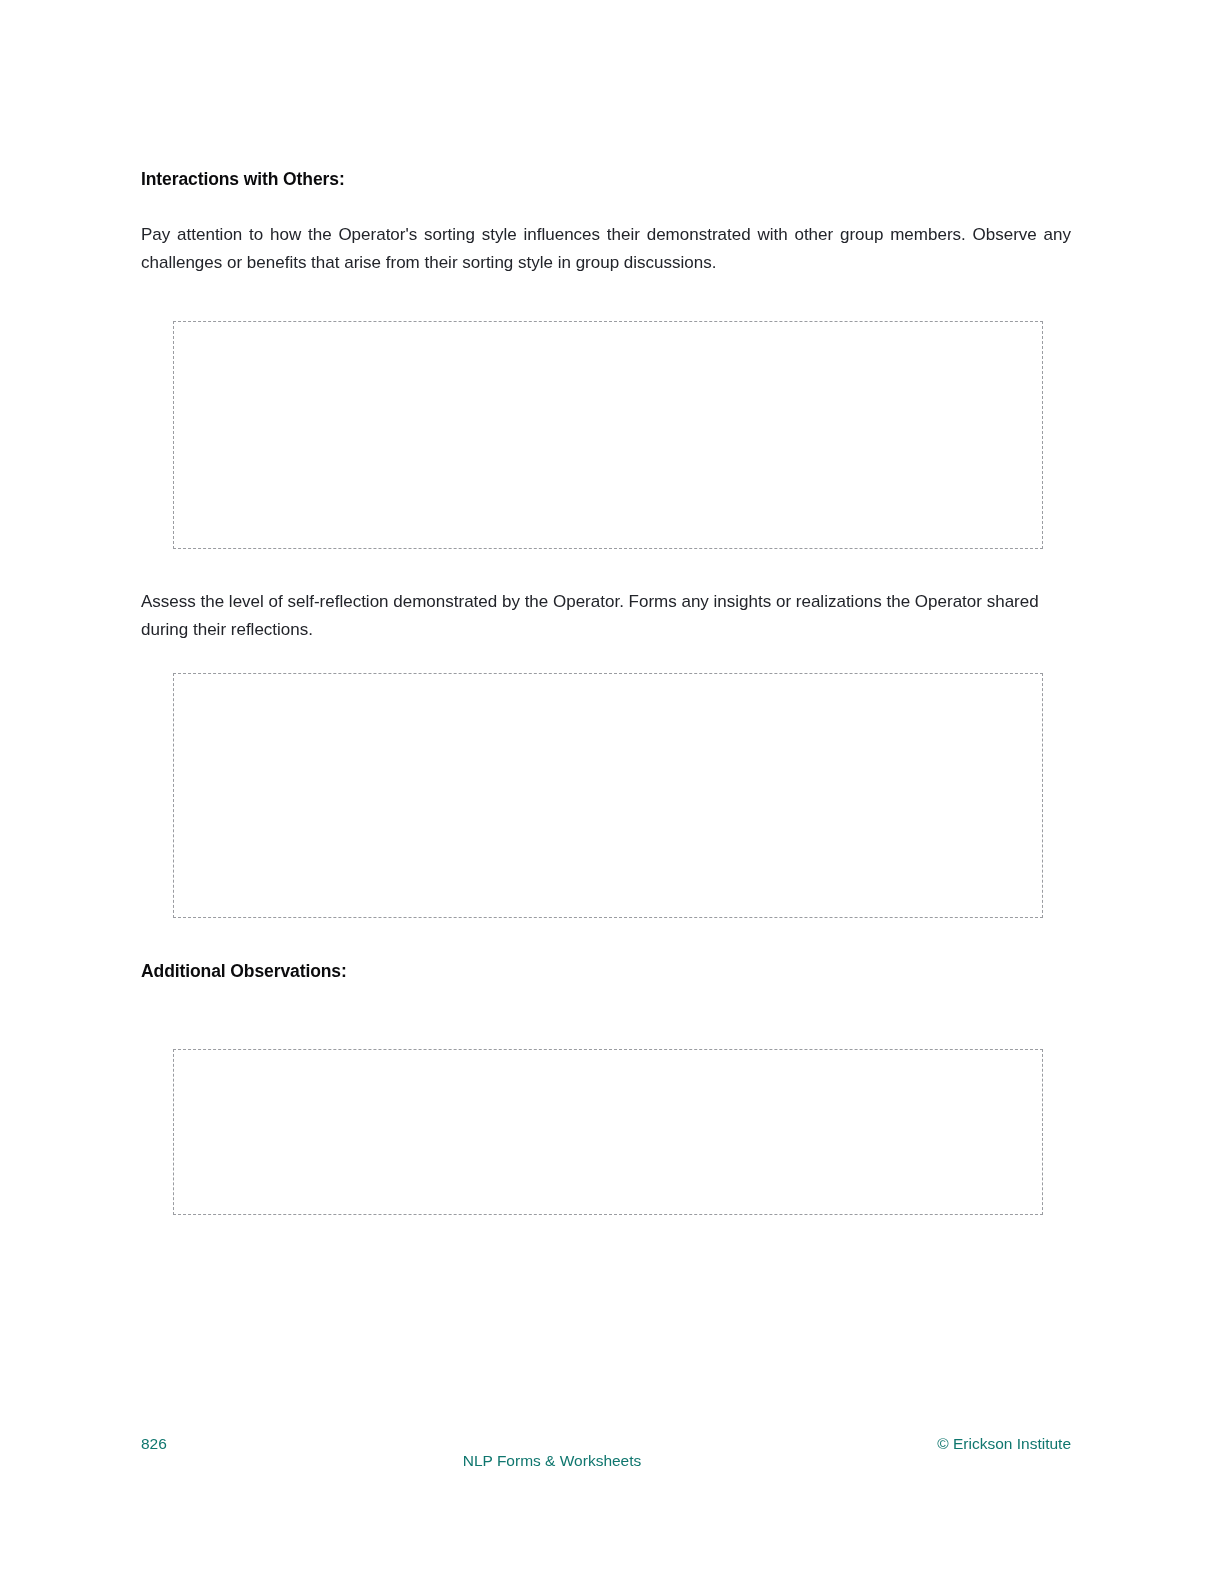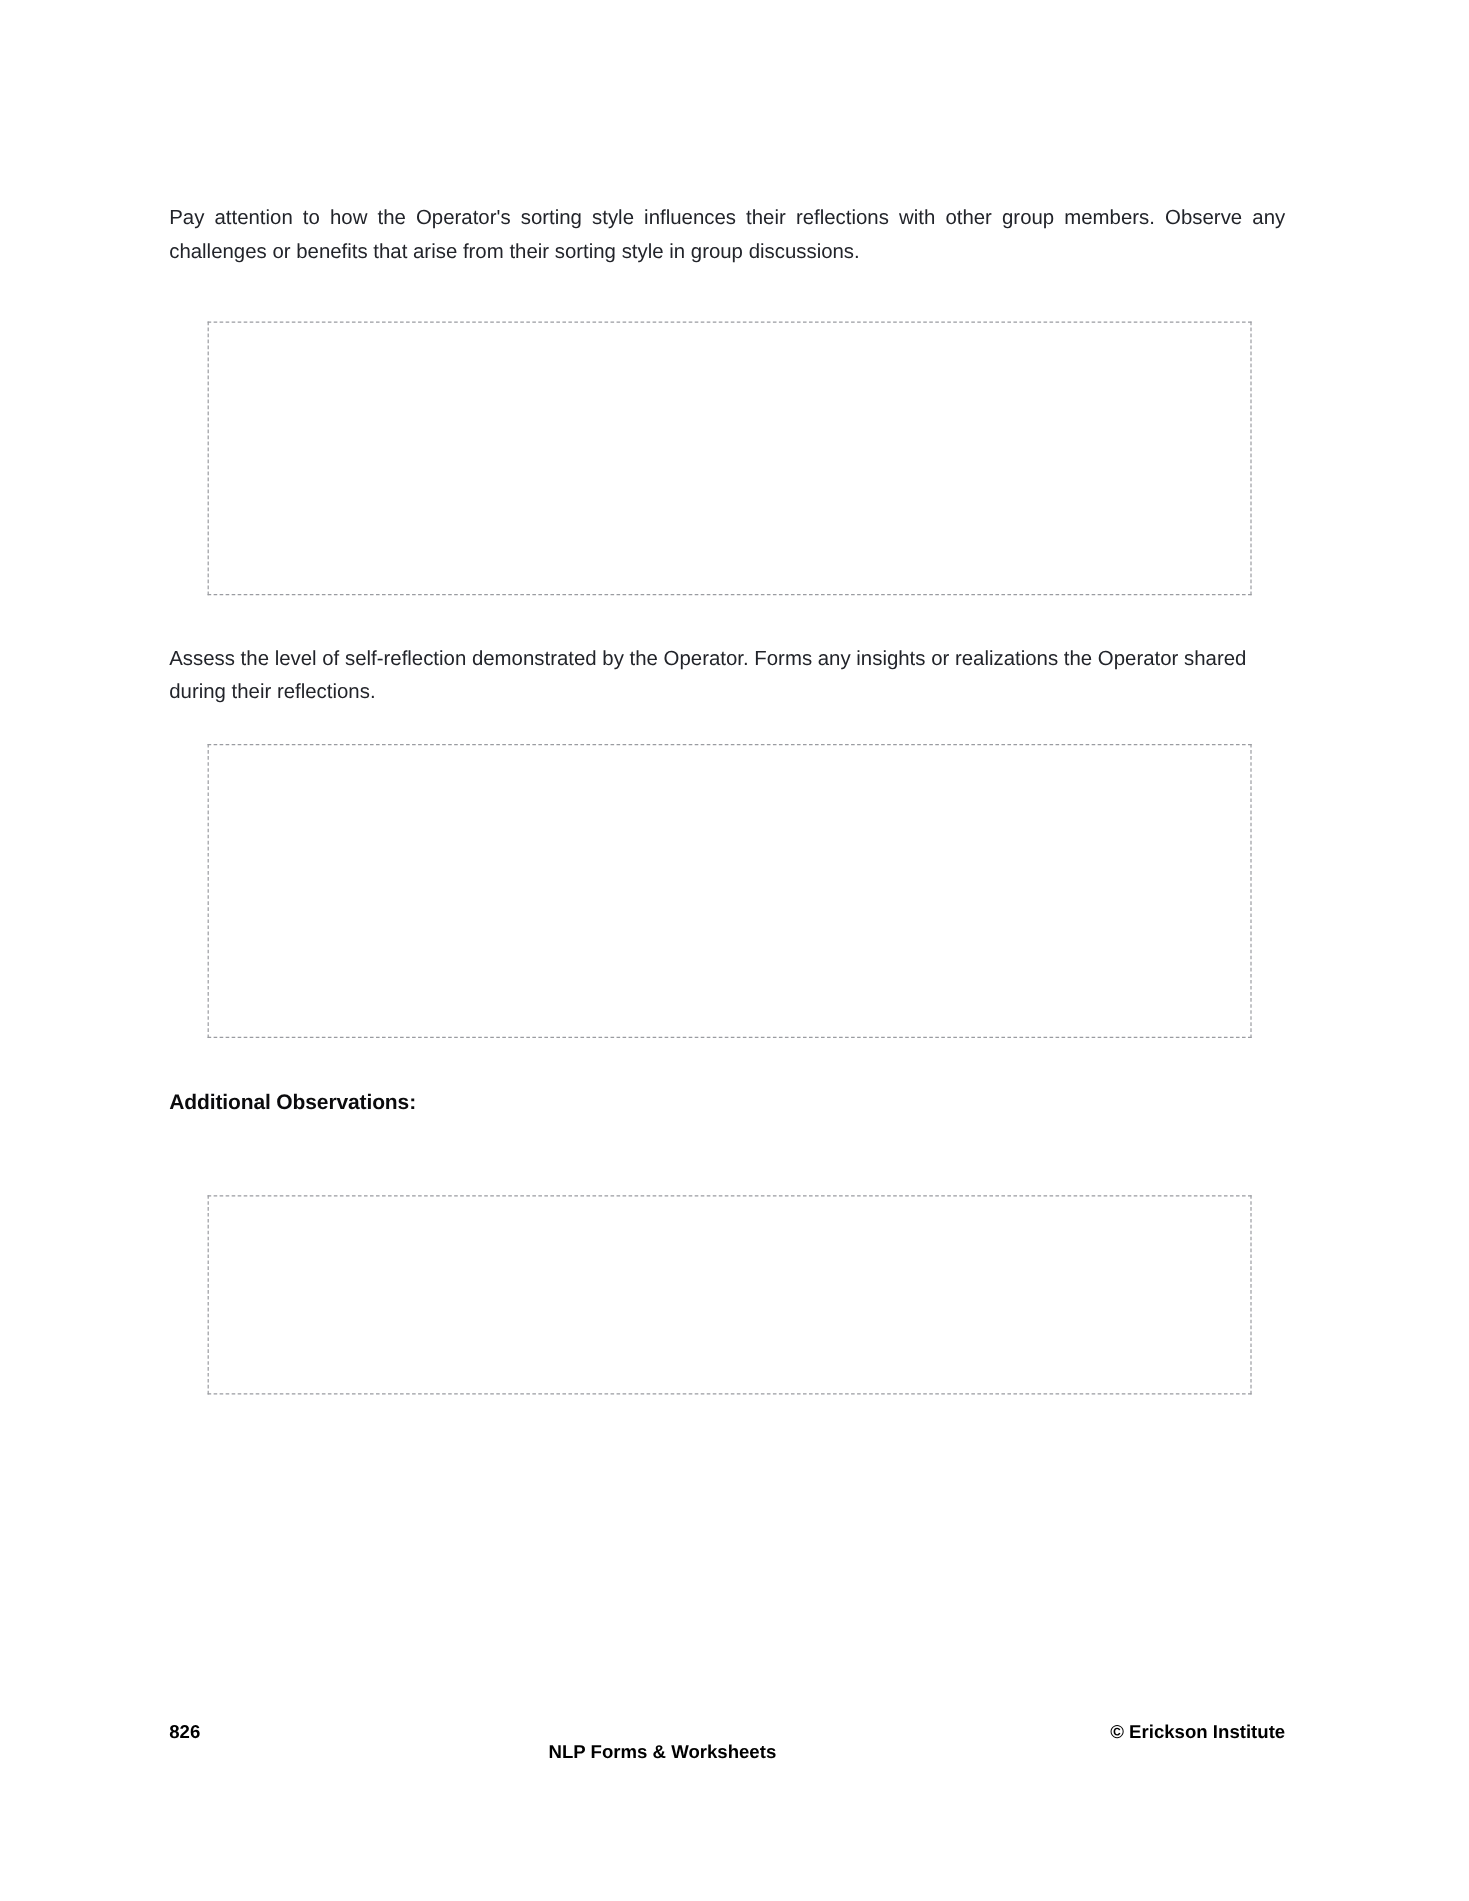--- a/index.html
+++ b/index.html
@@ -74,22 +74,22 @@
   .box-h2 { height: 245px; }
   .box-h3 { height: 166px; }
 
   .footer {
     position: absolute;
     left: 141px;
     top: 1435px;
     width: 930px;
     height: 24px;
     font-size: 15.5px;
-    color: #000000;
-    font-weight: 700;
+    color: #0f766e;
+    font-weight: 400;
   }
   .footer-page {
     position: absolute;
     left: 0;
     top: 0;
   }
   .footer-center {
     position: absolute;
     left: 0;
     right: 0;
@@ -106,21 +106,22 @@
   }
 </style>
 </head>
 <body>
 
 <div class="page">
 
   <div class="content">
 
     <div class="section">
-      <p class="section-body justified">Pay attention to how the Operator's sorting style influences their reflections with other group members. Observe any challenges or benefits that arise from their sorting style in group discussions.</p>
+      <h2 class="section-heading">Interactions with Others:</h2>
+      <p class="section-body justified">Pay attention to how the Operator's sorting style influences their demonstrated with other group members. Observe any challenges or benefits that arise from their sorting style in group discussions.</p>
     </div>
 
     <div class="gap-before-box-1"></div>
 
     <div class="answer-box box-h1"></div>
 
     <div class="gap-after-box-1"></div>
 
     <div class="section">
       <p class="section-body">Assess the level of self-reflection demonstrated by the Operator. Forms any insights or realizations the Operator shared during their reflections.</p>

